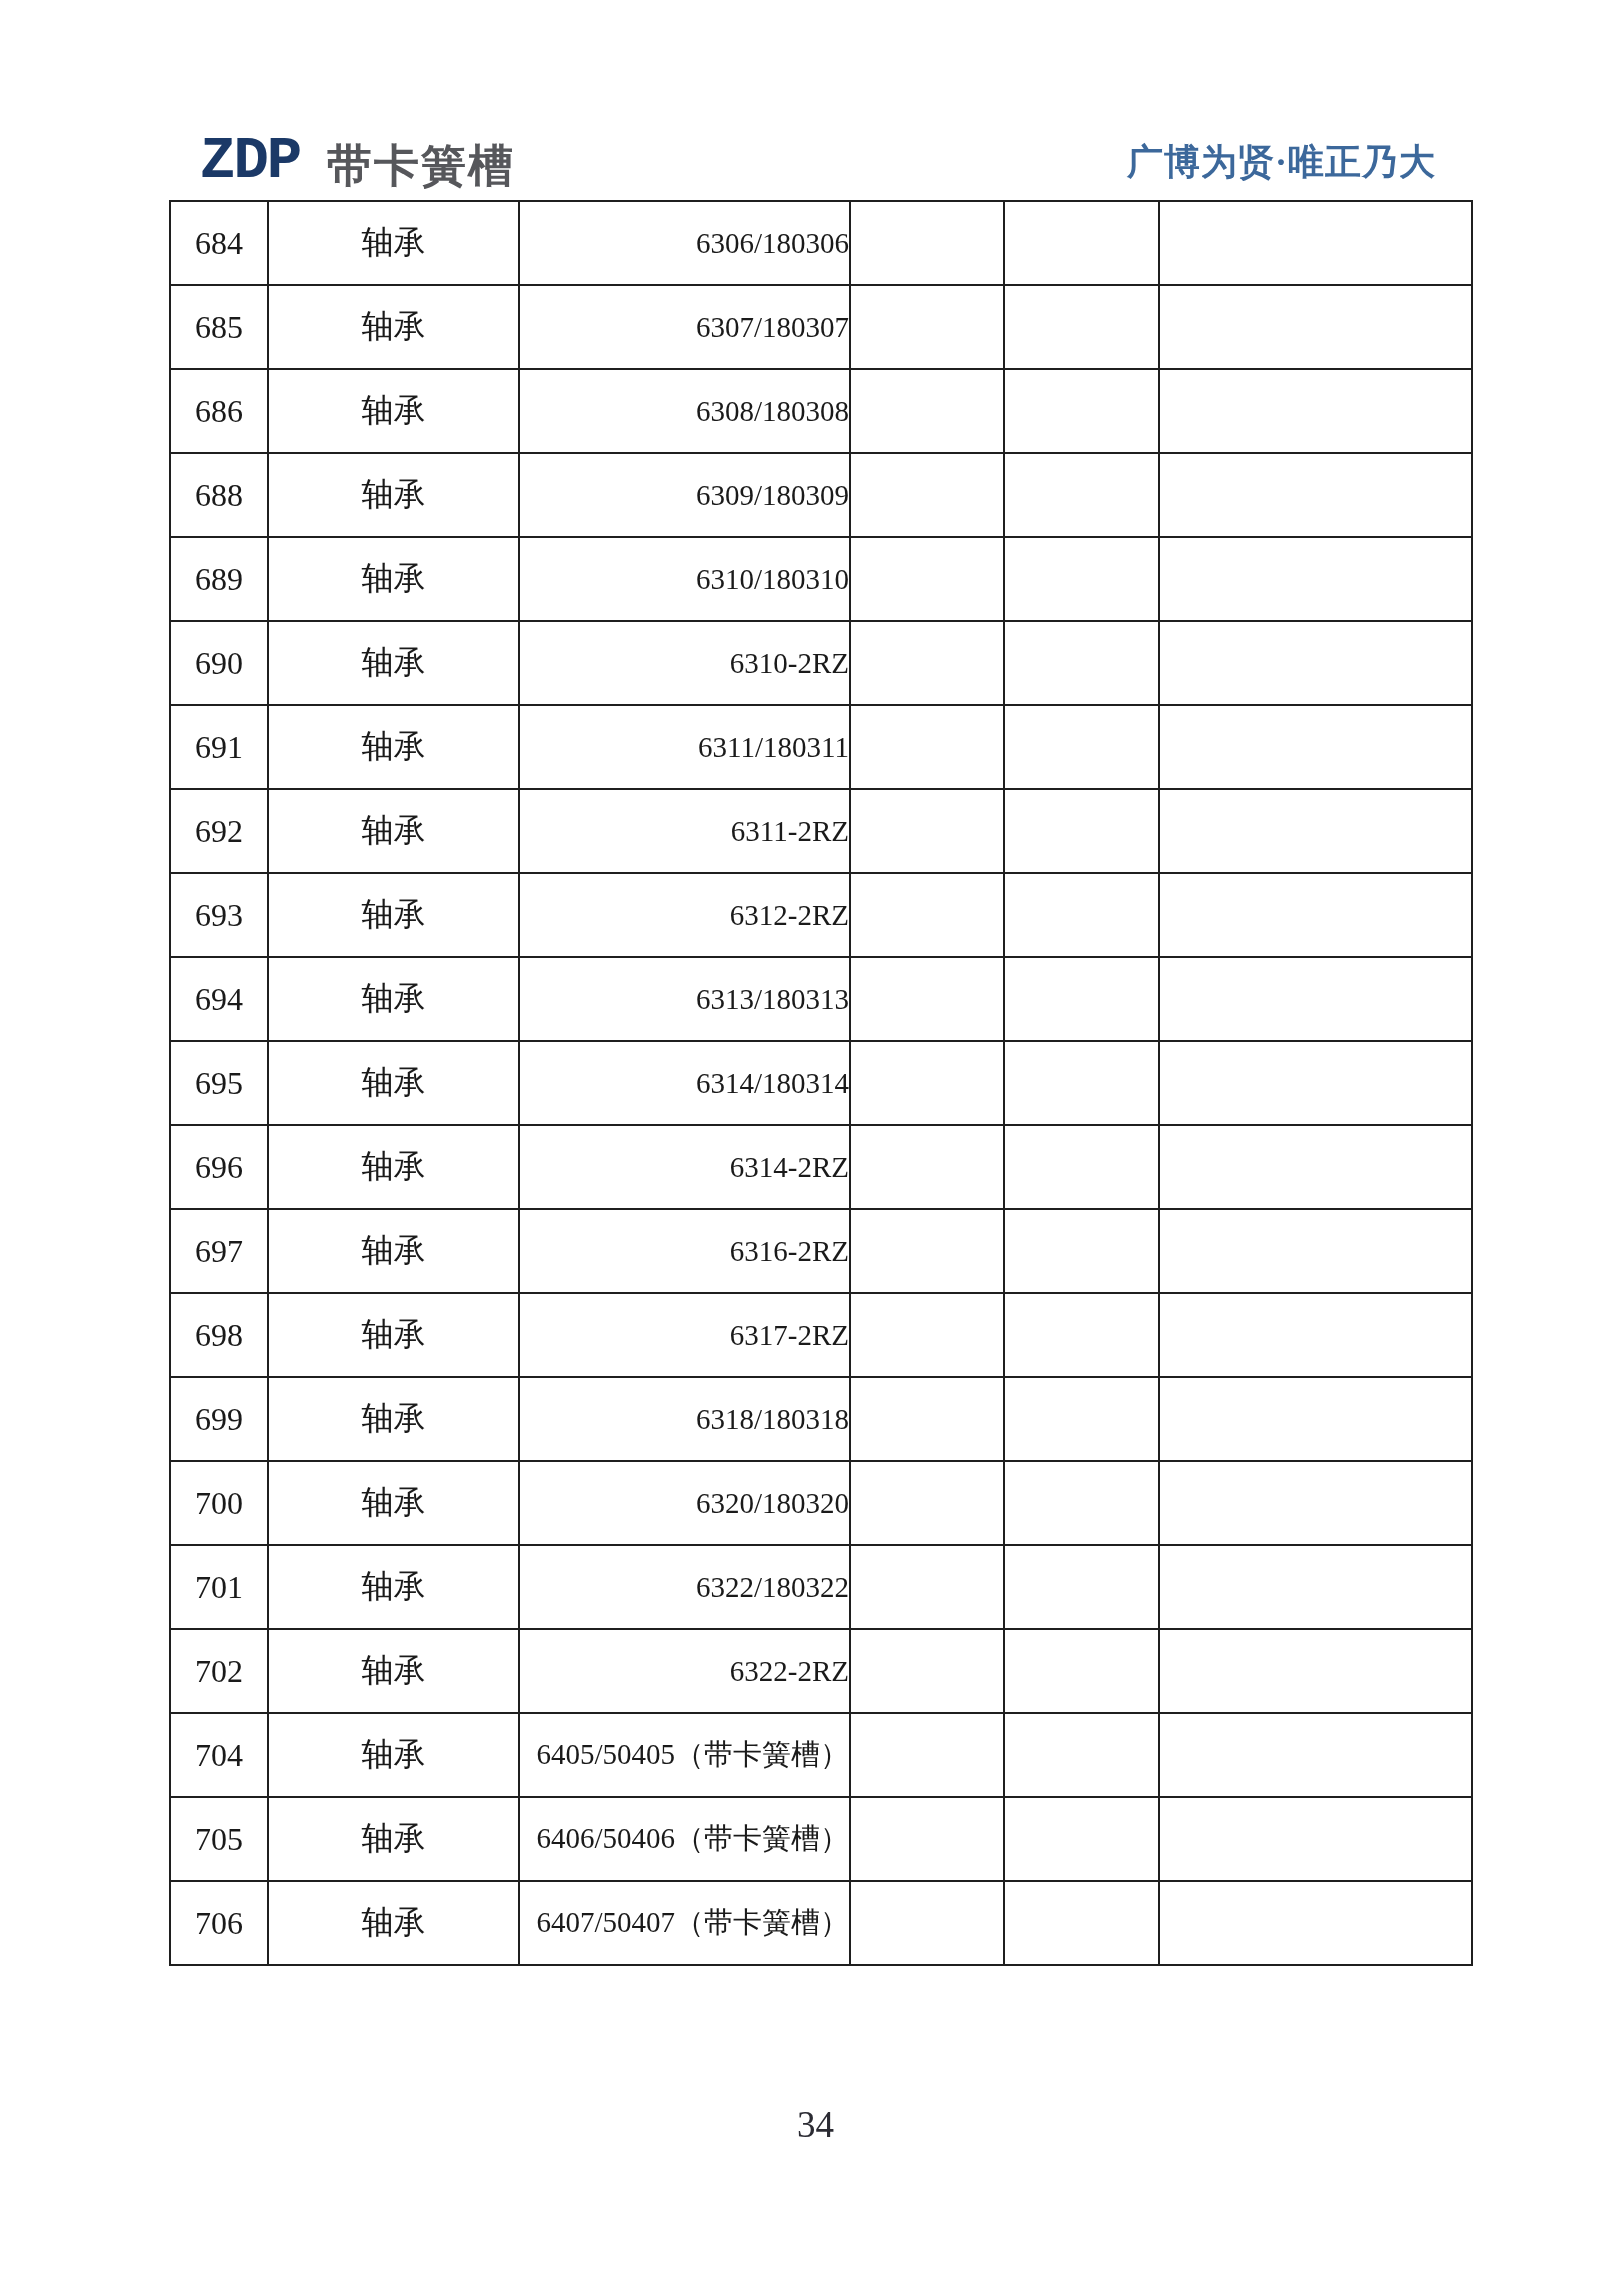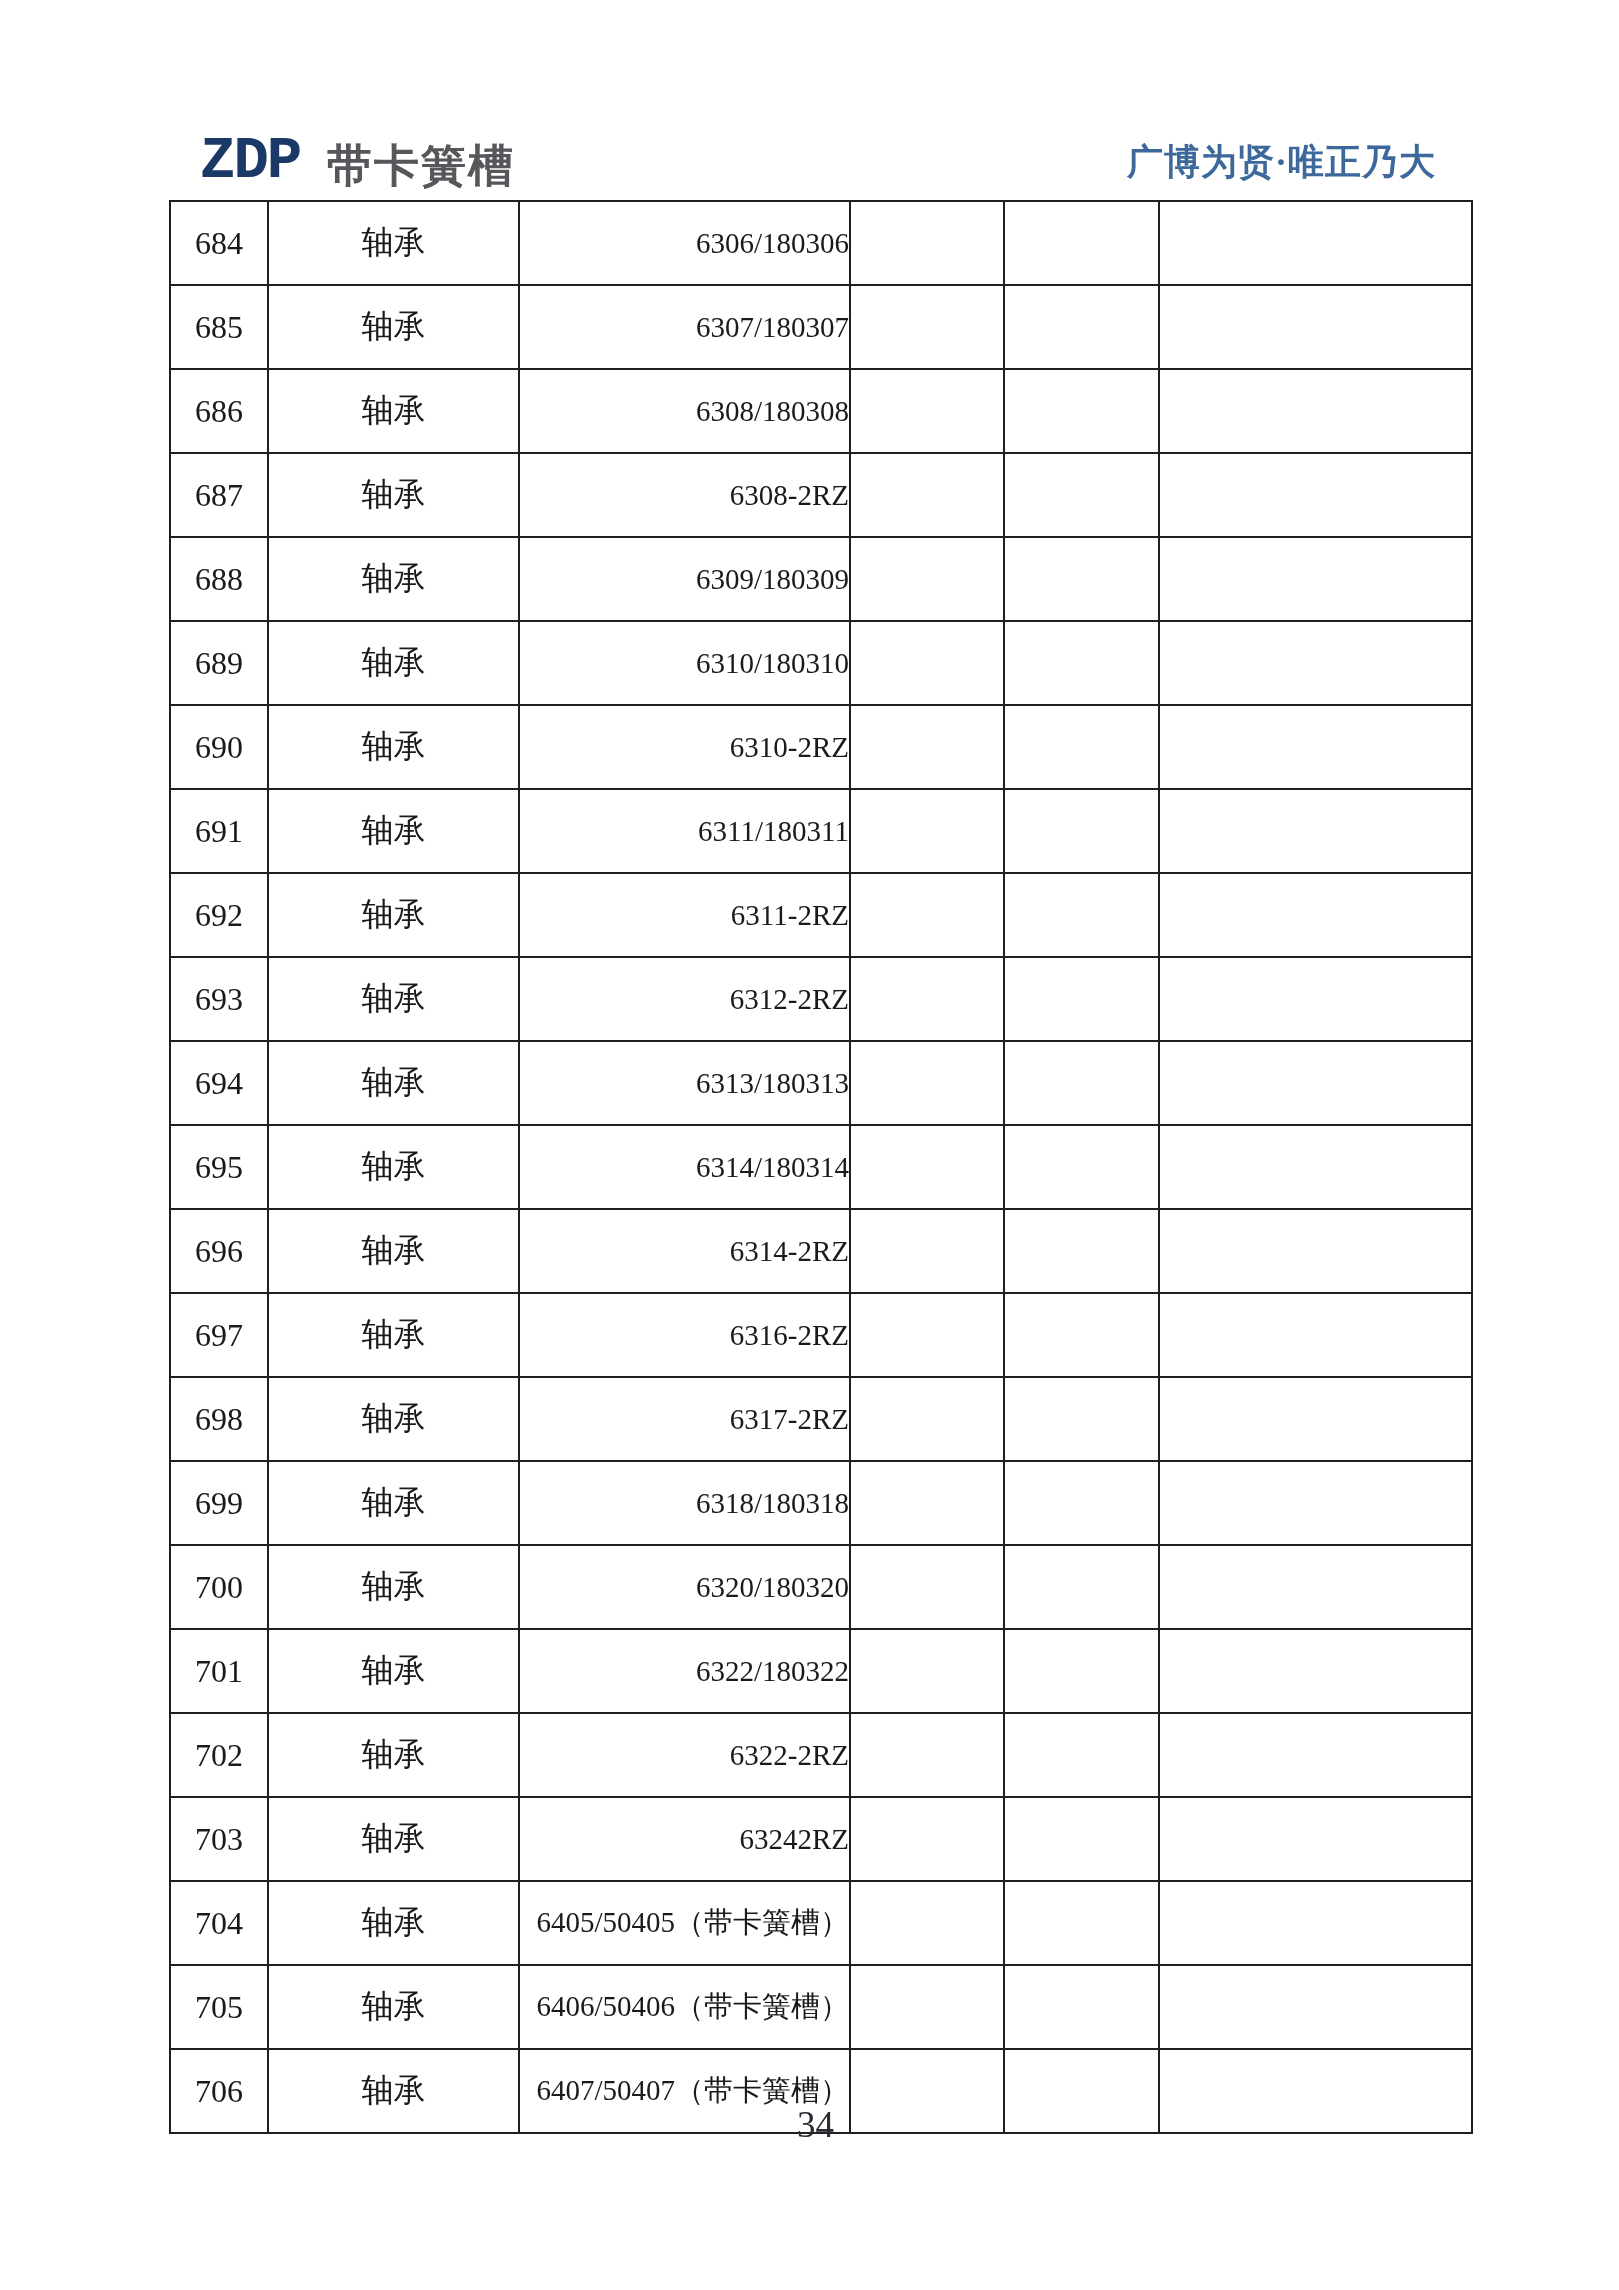--- a/index.html
+++ b/index.html
@@ -121,28 +121,20 @@
         </tr>
         <tr>
           <td class="row-number-cell">686</td>
           <td class="part-name-cell">轴承</td>
           <td class="model-cell">6308/180308</td>
           <td class="empty-cell"></td>
           <td class="empty-cell"></td>
           <td class="empty-cell"></td>
         </tr>
         <tr>
-          <td class="row-number-cell">687</td>
-          <td class="part-name-cell">轴承</td>
-          <td class="model-cell">6308-2RZ</td>
-          <td class="empty-cell"></td>
-          <td class="empty-cell"></td>
-          <td class="empty-cell"></td>
-        </tr>
-        <tr>
           <td class="row-number-cell">688</td>
           <td class="part-name-cell">轴承</td>
           <td class="model-cell">6309/180309</td>
           <td class="empty-cell"></td>
           <td class="empty-cell"></td>
           <td class="empty-cell"></td>
         </tr>
         <tr>
           <td class="row-number-cell">689</td>
           <td class="part-name-cell">轴承</td>
@@ -244,28 +236,20 @@
           <td class="part-name-cell">轴承</td>
           <td class="model-cell">6322/180322</td>
           <td class="empty-cell"></td>
           <td class="empty-cell"></td>
           <td class="empty-cell"></td>
         </tr>
         <tr>
           <td class="row-number-cell">702</td>
           <td class="part-name-cell">轴承</td>
           <td class="model-cell">6322-2RZ</td>
-          <td class="empty-cell"></td>
-          <td class="empty-cell"></td>
-          <td class="empty-cell"></td>
-        </tr>
-        <tr>
-          <td class="row-number-cell">703</td>
-          <td class="part-name-cell">轴承</td>
-          <td class="model-cell">63242RZ</td>
           <td class="empty-cell"></td>
           <td class="empty-cell"></td>
           <td class="empty-cell"></td>
         </tr>
         <tr>
           <td class="row-number-cell">704</td>
           <td class="part-name-cell">轴承</td>
           <td class="model-cell">6405/50405（带卡簧槽）</td>
           <td class="empty-cell"></td>
           <td class="empty-cell"></td>

